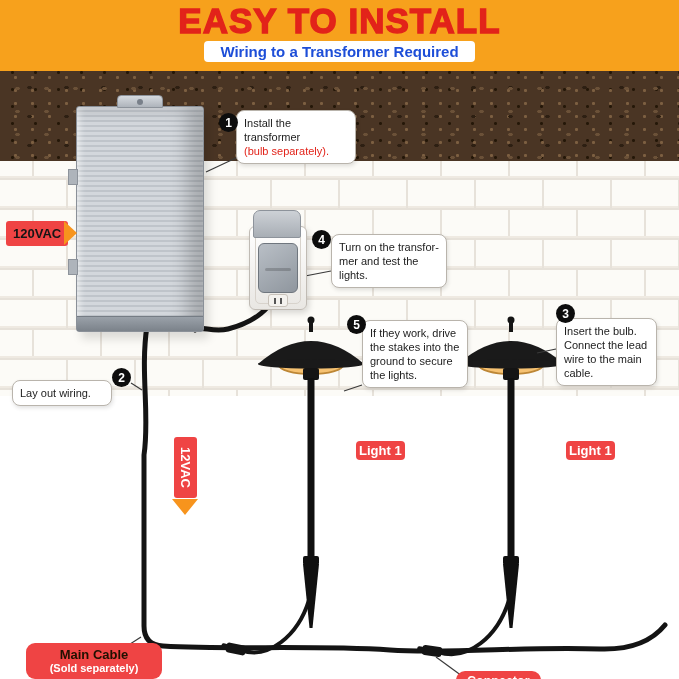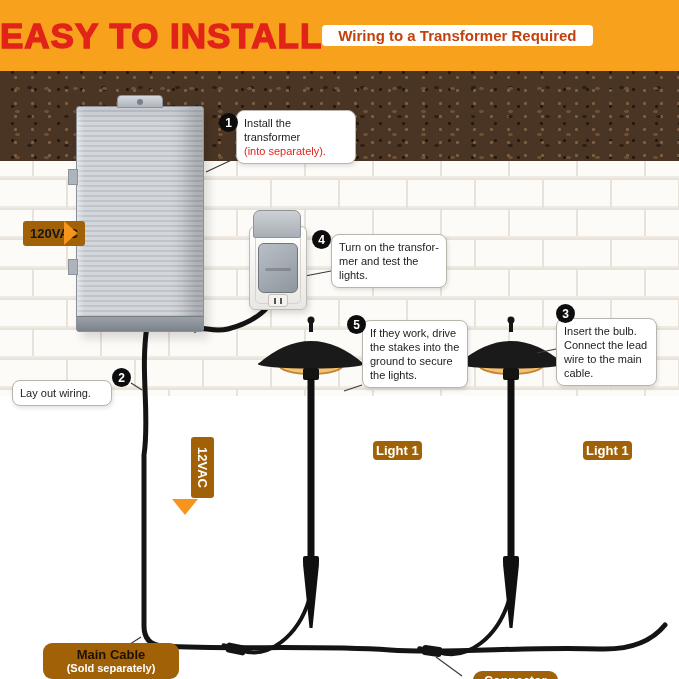--- a/index.html
+++ b/index.html
@@ -3,25 +3,25 @@
 <meta charset="utf-8">
 <style>
   * { margin:0; padding:0; box-sizing:border-box; }
   html,body { background:#ffffff; }
   body { font-family:"Liberation Sans", sans-serif; }
   .stage { position:relative; width:679px; height:679px; overflow:hidden; background:#fff; margin:0 auto; }
   .layer { position:absolute; }
 
   
   .banner { left:0; top:0; width:679px; height:71px; background:#f7a11c; z-index:6;
-            display:flex; align-items:center; }
+            display:flex; flex-direction:column; align-items:center; }
   .banner-title { margin-top:1px; font-size:35px; font-weight:700; letter-spacing:1px;
                   color:#e2231a; -webkit-text-stroke:1.4px #e2231a; white-space:nowrap; }
   .banner-sub { margin-top:0; background:#ffffff; border-radius:4px; padding:2px 16px;
-                font-size:15px; font-weight:700; color:#c2410c; white-space:nowrap; }
+                font-size:15px; font-weight:700; color:#1d4ed8; white-space:nowrap; }
 
   
   .wall { left:0; top:71; z-index:0; }
   .grass { left:0; top:460; width:679px; height:58px; z-index:1;
            background-image:repeating-linear-gradient(88deg, rgba(35,85,10,.14) 0 2px, transparent 2px 7px),
                             linear-gradient(#8cc63e,#5f9e2e); }
   .grass::before { content:""; position:absolute; left:0; right:0; top:-9px; height:10px;
            background:conic-gradient(from 135deg at 50% 0%, #86c340 0deg 90deg, transparent 90deg 360deg);
            background-size:11px 10px; background-repeat:repeat-x; }
   .soil { left:0; top:518; width:679px; height:161px; z-index:1; background-color:#4a3524;
@@ -83,21 +83,21 @@
              padding:5px 7px; font-size:11px; line-height:1.28; color:#1c1c1c;
              box-shadow:1px 2px 4px rgba(0,0,0,.12); z-index:5; }
   .cb1 { left:236px; top:110px; width:120px; }
   .cb2 { left:12px;  top:380px; width:100px; }
   .cb3 { left:556px; top:318px; width:101px; }
   .cb4 { left:331px; top:234px; width:116px; }
   .cb5 { left:362px; top:320px; width:106px; }
   .note { color:#e2231a; }
 
   
-  .badge { position:absolute; background:#a16207; font-weight:700; z-index:4;margin-left:17px; }
+  .badge { position:absolute; background:#ef4444; font-weight:700; z-index:4; }
   .v120 { left:6px; top:221px; height:25px; color:#151515; font-size:13px; display:flex; align-items:center;
           padding:0 7px; border-radius:3px; }
   .arr-right { position:absolute; left:64px; top:221px; width:0; height:0; z-index:4;
                border-top:12px solid transparent; border-bottom:12px solid transparent; border-left:13px solid #f7941d; }
   .v12 { left:174px; top:437px; width:23px; height:61px; color:#fff; font-size:13px; border-radius:3px;
          writing-mode:vertical-rl; display:flex; align-items:center; justify-content:center; }
   .arr-down { position:absolute; left:172px; top:499px; width:0; height:0; z-index:4;
               border-left:13px solid transparent; border-right:13px solid transparent; border-top:16px solid #f7941d; }
   .lightbadge { color:#fff; font-size:13px; padding:2px 3px; border-radius:4px; }
   .lb1 { left:356px; top:441px; } .lb2 { left:566px; top:441px; }
@@ -204,21 +204,21 @@
   </div>
 
   <div class="stepnum sn1">1</div>
   <div class="stepnum sn2">2</div>
   <div class="stepnum sn3">3</div>
   <div class="stepnum sn4">4</div>
   <div class="stepnum sn5">5</div>
 
   <div class="callout cb1">
     <span>Install the transformer</span><br>
-    <span class="note">(into separately).</span>
+    <span class="note">(bulb separately).</span>
   </div>
   <div class="callout cb2">
     <span>Lay out wiring.</span>
   </div>
   <div class="callout cb3">
     <span>Insert the bulb. Connect the lead wire to the main cable.</span>
   </div>
   <div class="callout cb4">
     <span>Turn on the transfor-mer and test the lights.</span>
   </div>

